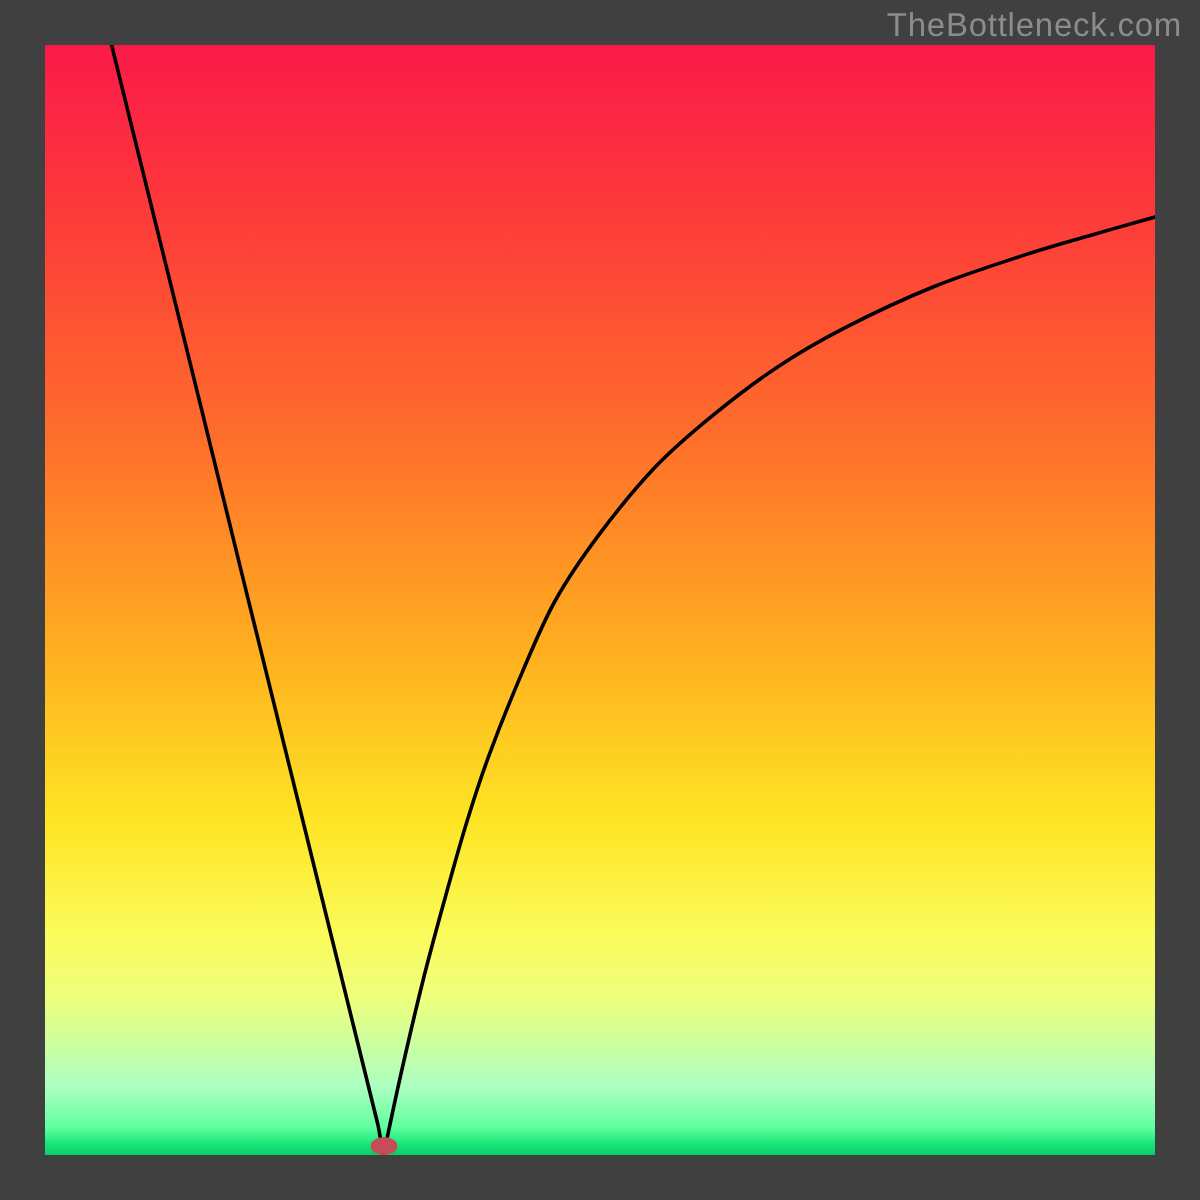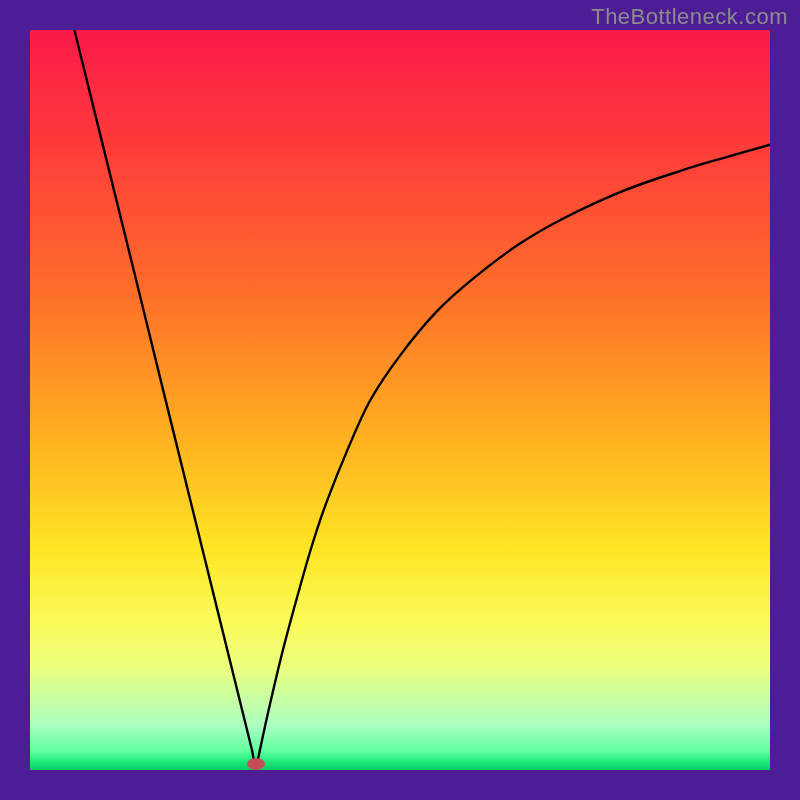--- a/index.html
+++ b/index.html
@@ -10,21 +10,21 @@
     background: #000;
     font-family: Arial, Helvetica, sans-serif;
     overflow: hidden;
   }
   .frame {
     position: absolute;
     left: 0;
     top: 0;
     width: 800px;
     height: 800px;
-    background: #4c1d95;
+    background: #404040;
   }
   .watermark {
     position: absolute;
     right: 12px;
     top: 4px;
     color: #8c8c8c;
     font-size: 22px;
     letter-spacing: 0.5px;
     font-weight: 400;
     z-index: 20;

